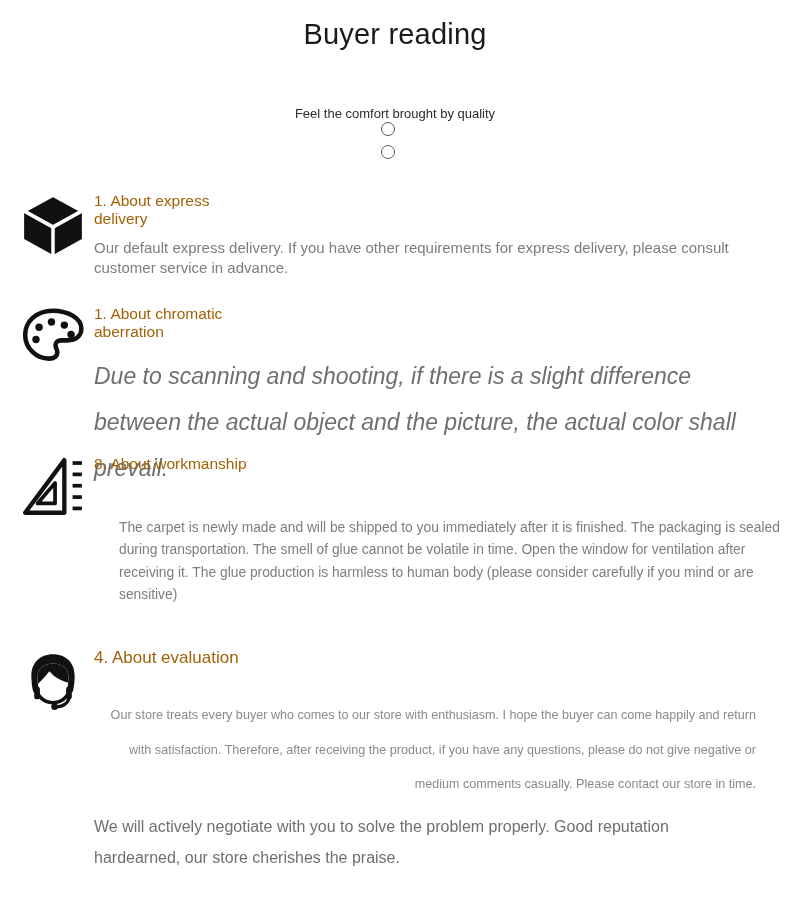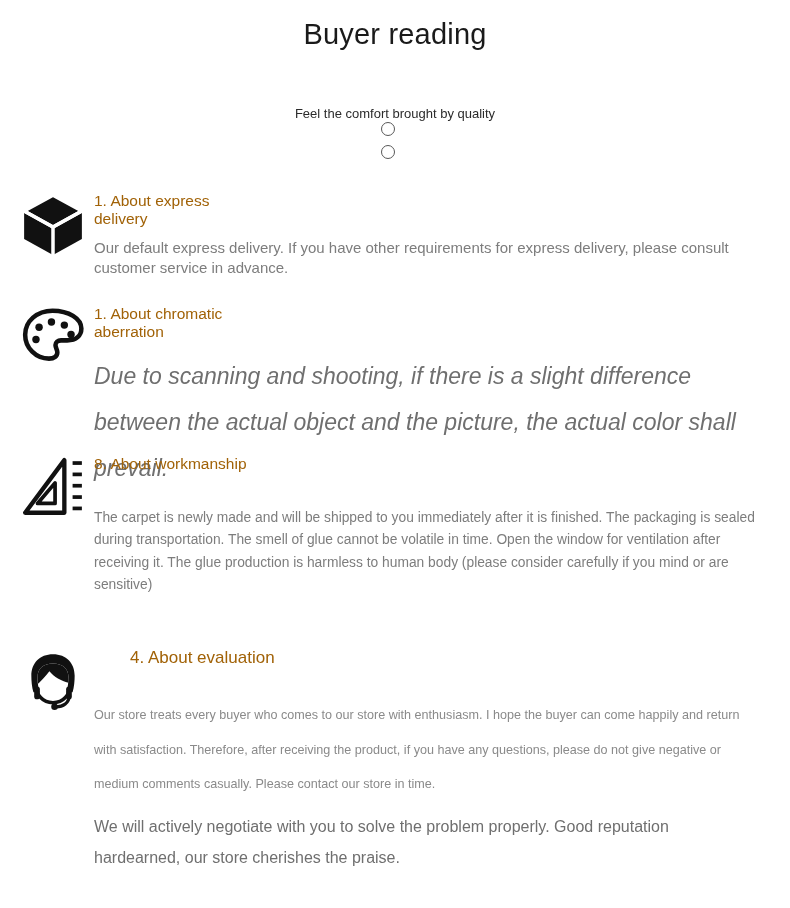--- a/index.html
+++ b/index.html
@@ -74,44 +74,44 @@
   .sec-heading {
     position: absolute;
     left: 94px;
     top: 0;
     font-size: 15.5px;
     color: #a16207;
     line-height: 1.18;
     font-weight: 400;
   }
   .sec-heading.narrow { width: 168px; }
-  .sec-heading.wide   { width: 420px; margin-left: 36px; }
+  .sec-heading.wide   { width: 420px; }
 
   .sec-body {
     position: absolute;
     left: 94px;
     width: 660px;
     color: #7d7d7d;
     font-weight: 400;
   }
   .body-sm   { font-size: 15px; line-height: 1.30; }
   .body-md   { font-size: 13.8px; line-height: 1.62; }
   .body-lg   { font-size: 23px; line-height: 2.0; color: #6f6f6f; font-style: italic; }
   .body-xl   { font-size: 16px;   line-height: 1.95; color: #6f6f6f; }
-  .body-loose{ font-size: 12.6px; line-height: 2.75; color: #8a8a8a; }
+  .body-loose{ font-size: 12.6px; line-height: 2.75; color: #8a8a8a; text-align: right; }
 
   
   #section-delivery     { top: 192px; }
   #section-chromatic    { top: 305px; }
   #section-workmanship  { top: 455px; }
   #section-evaluation   { top: 648px; }
 
   #body-delivery     { top: 46px; }
   #body-chromatic    { top: 48px; width: 662px; }
-  #body-workmanship  { top: 52px; width: 665px; }
+  #body-workmanship  { top: 62px; width: 665px; margin-left: 25px; }
   #body-evaluation   { top: 50px; width: 662px; }
   #body-evaluation-2 { top: 163px; width: 662px; }
 </style>
 </head>
 <body>
 
 <div class="page-title">Buyer reading</div>
 
 <div class="page-subtitle">Feel the comfort brought by quality</div>
 

